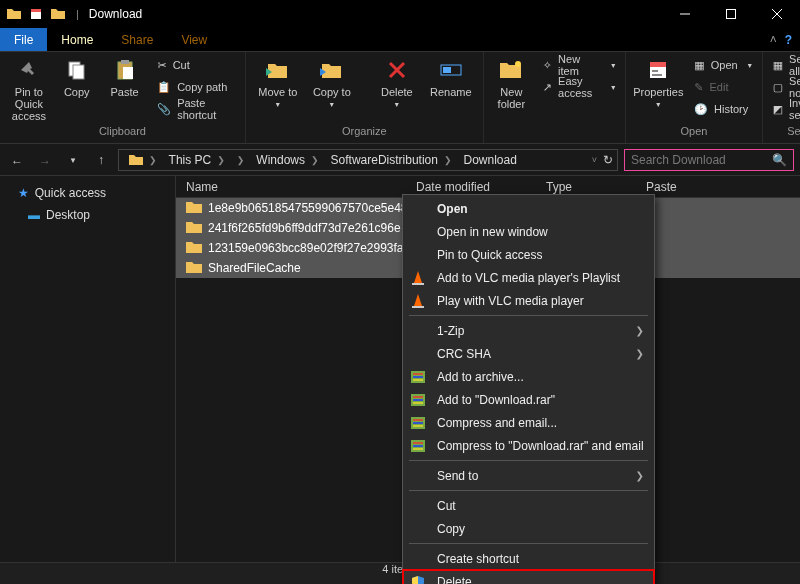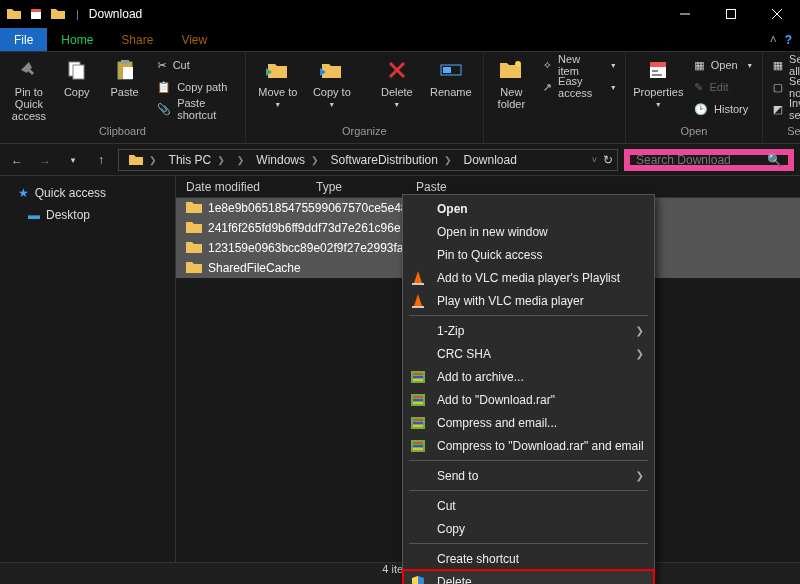--- a/index.html
+++ b/index.html
@@ -5,36 +5,36 @@
   * { margin: 0; padding: 0; box-sizing: border-box; font-family: "Segoe UI", Arial, sans-serif; }
   body { background: #000; color: #ccc; width: 800px; height: 584px; overflow: hidden; position: relative; font-size: 12px; }
   .titlebar { height: 28px; background: #000; display: flex; align-items: center; padding-left: 6px; }
   .titlebar .qat-icon { width: 16px; height: 16px; margin-right: 6px; display: flex; align-items: center; justify-content: center; }
   .titlebar .title { margin-left: 10px; color: #fff; font-size: 12px; }
   .win-controls { margin-left: auto; display: flex; }
   .win-btn { width: 46px; height: 28px; display: flex; align-items: center; justify-content: center; color: #fff; font-size: 13px; }
   .tabs { height: 24px; display: flex; align-items: stretch; background: #000; border-bottom: 1px solid #333; }
   .tab { padding: 4px 14px; color: #a16207; font-size: 12px; display: flex; align-items: center; }
   .tab.file { background: #1a69c4; color: #fff; }
-  .tab.active { background: #000; color: #22c55e; }
+  .tab.active { background: #000; color: #fef9c3; }
   .ribbon-help { margin-left: auto; display: flex; align-items: center; padding-right: 8px; gap: 8px; }
   .ribbon { height: 92px; background: #191919; display: flex; border-bottom: 1px solid #333; }
   .rgroup { display: flex; flex-direction: column; padding: 2px 6px 2px 6px; border-right: 1px solid #2a2a2a; }
   .rgroup-body { display: flex; flex: 1; align-items: flex-start; gap: 2px; }
   .rgroup-label { text-align: center; font-size: 11px; color: #999; height: 16px; }
   .rbtn-v { display: flex; flex-direction: column; align-items: center; justify-content: center; width: 52px; padding: 2px; color: #ccc; font-size: 11px; text-align: center; gap: 2px; }
   .rbtn-v .ico { width: 28px; height: 28px; display: flex; align-items: center; justify-content: center; }
   .rbtn-s { display: flex; align-items: center; gap: 6px; padding: 2px 4px; font-size: 11px; color: #ccc; height: 22px; }
   .rcol { display: flex; flex-direction: column; }
   .addr { height: 32px; background: #191919; display: flex; align-items: center; padding: 0 6px; gap: 6px; border-bottom: 1px solid #333; }
   .nav-btn { width: 22px; height: 22px; display: flex; align-items: center; justify-content: center; color: #ccc; }
   .breadcrumb { flex: 1; height: 22px; background: #191919; border: 1px solid #444; display: flex; align-items: center; padding-left: 4px; gap: 0; font-size: 12px; }
   .crumb { padding: 0 6px; color: #ddd; display: flex; align-items: center; gap: 6px; }
   .crumb .chev { color: #888; font-size: 9px; }
-  .search { width: 170px; height: 22px; background: #191919; border: 6px solid #ec4899; display: flex; align-items: center; padding: 0 6px; color: #777; }
+  .search { width: 170px; height: 22px; background: #191919; border: 1px solid #ec4899; display: flex; align-items: center; padding: 0 6px; color: #777; }
   .content { display: flex; height: 386px; }
   .sidebar { width: 176px; background: #191919; border-right: 1px solid #333; padding-top: 6px; }
   .side-item { display: flex; align-items: center; gap: 6px; padding: 4px 8px 4px 18px; font-size: 12px; color: #ddd; }
   .listpane { flex: 1; background: #191919; position: relative; }
   .colhead { display: flex; height: 22px; border-bottom: 1px solid #333; align-items: center; font-size: 12px; color: #ccc; }
   .ch { padding-left: 10px; border-right: 0px solid #333; }
   .rows { }
   .row { display: flex; align-items: center; height: 20px; font-size: 12px; color: #ddd; }
   .row.sel { background: #555; color: #fff; }
   .row .fico { width: 16px; height: 14px; margin: 0 6px 0 10px; }
@@ -328,20 +328,21 @@
       <span style="color:#4aa0ff">★</span>
       <span>Quick access</span>
     </div>
     <div class="side-item" style="padding-left:28px">
       <span style="color:#3aa0e0">▬</span>
       <span>Desktop</span>
     </div>
   </div>
   <div class="listpane">
     <div class="colhead">
+      <div class="ch" style="width:230px">Name</div>
       <div class="ch" style="width:130px">Date modified</div>
       <div class="ch" style="width:100px">Type</div>
       <div class="ch" style="width:80px">Paste</div>
     </div>
     <div class="rows">
       <div class="row sel">
           <span class="fico">
             <svg width="16" height="13">
               <path class="folder-svg" d="M0 1h6l2 2h8v9H0z"></path>
             </svg>

